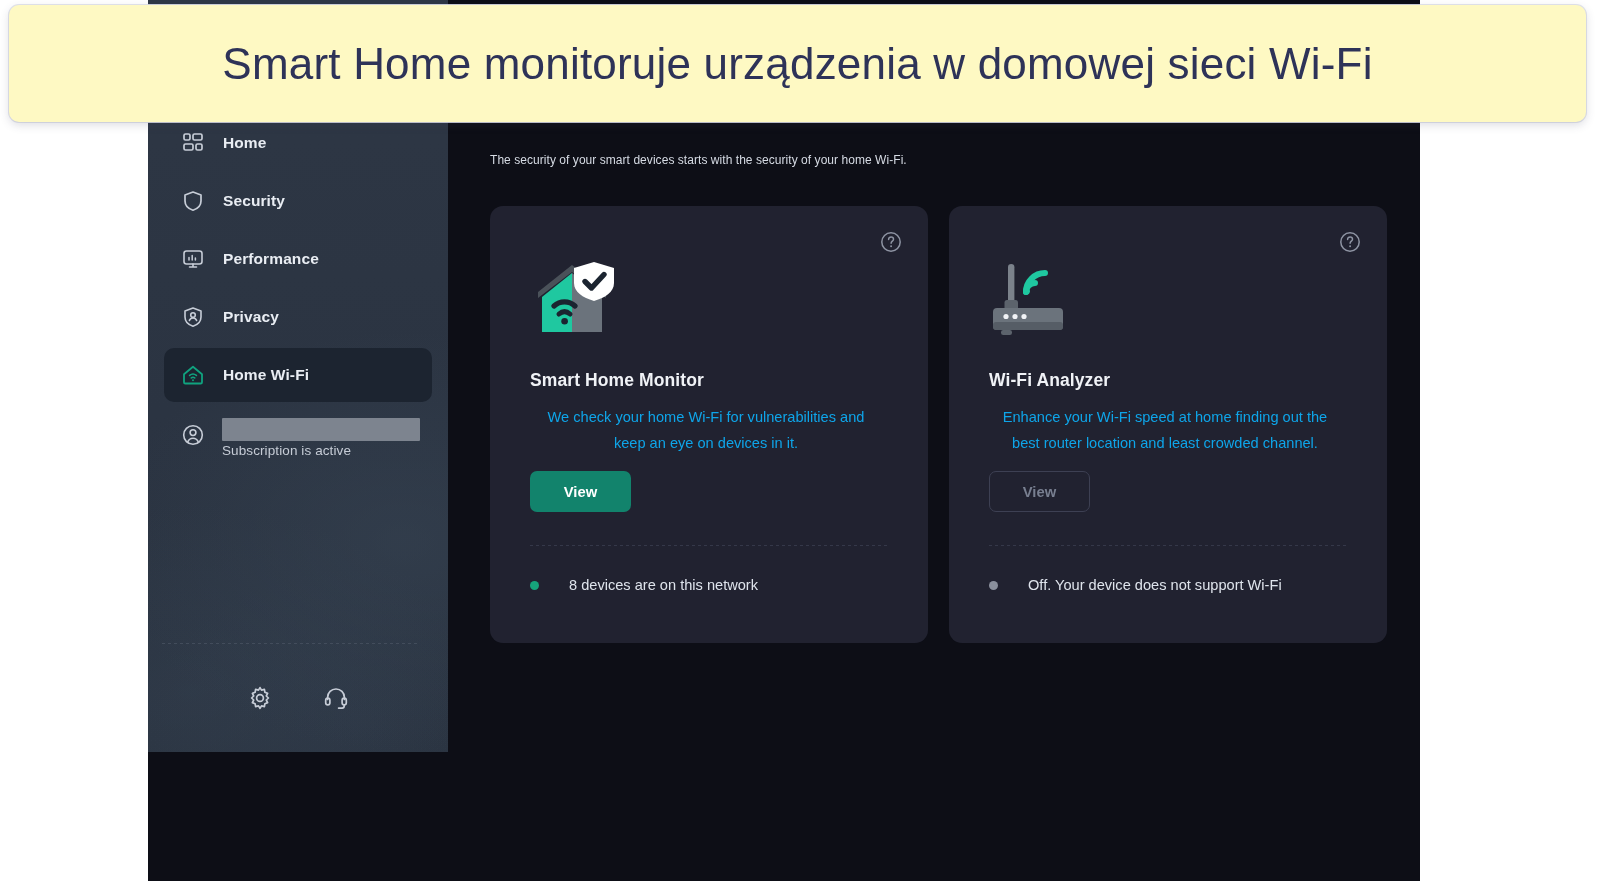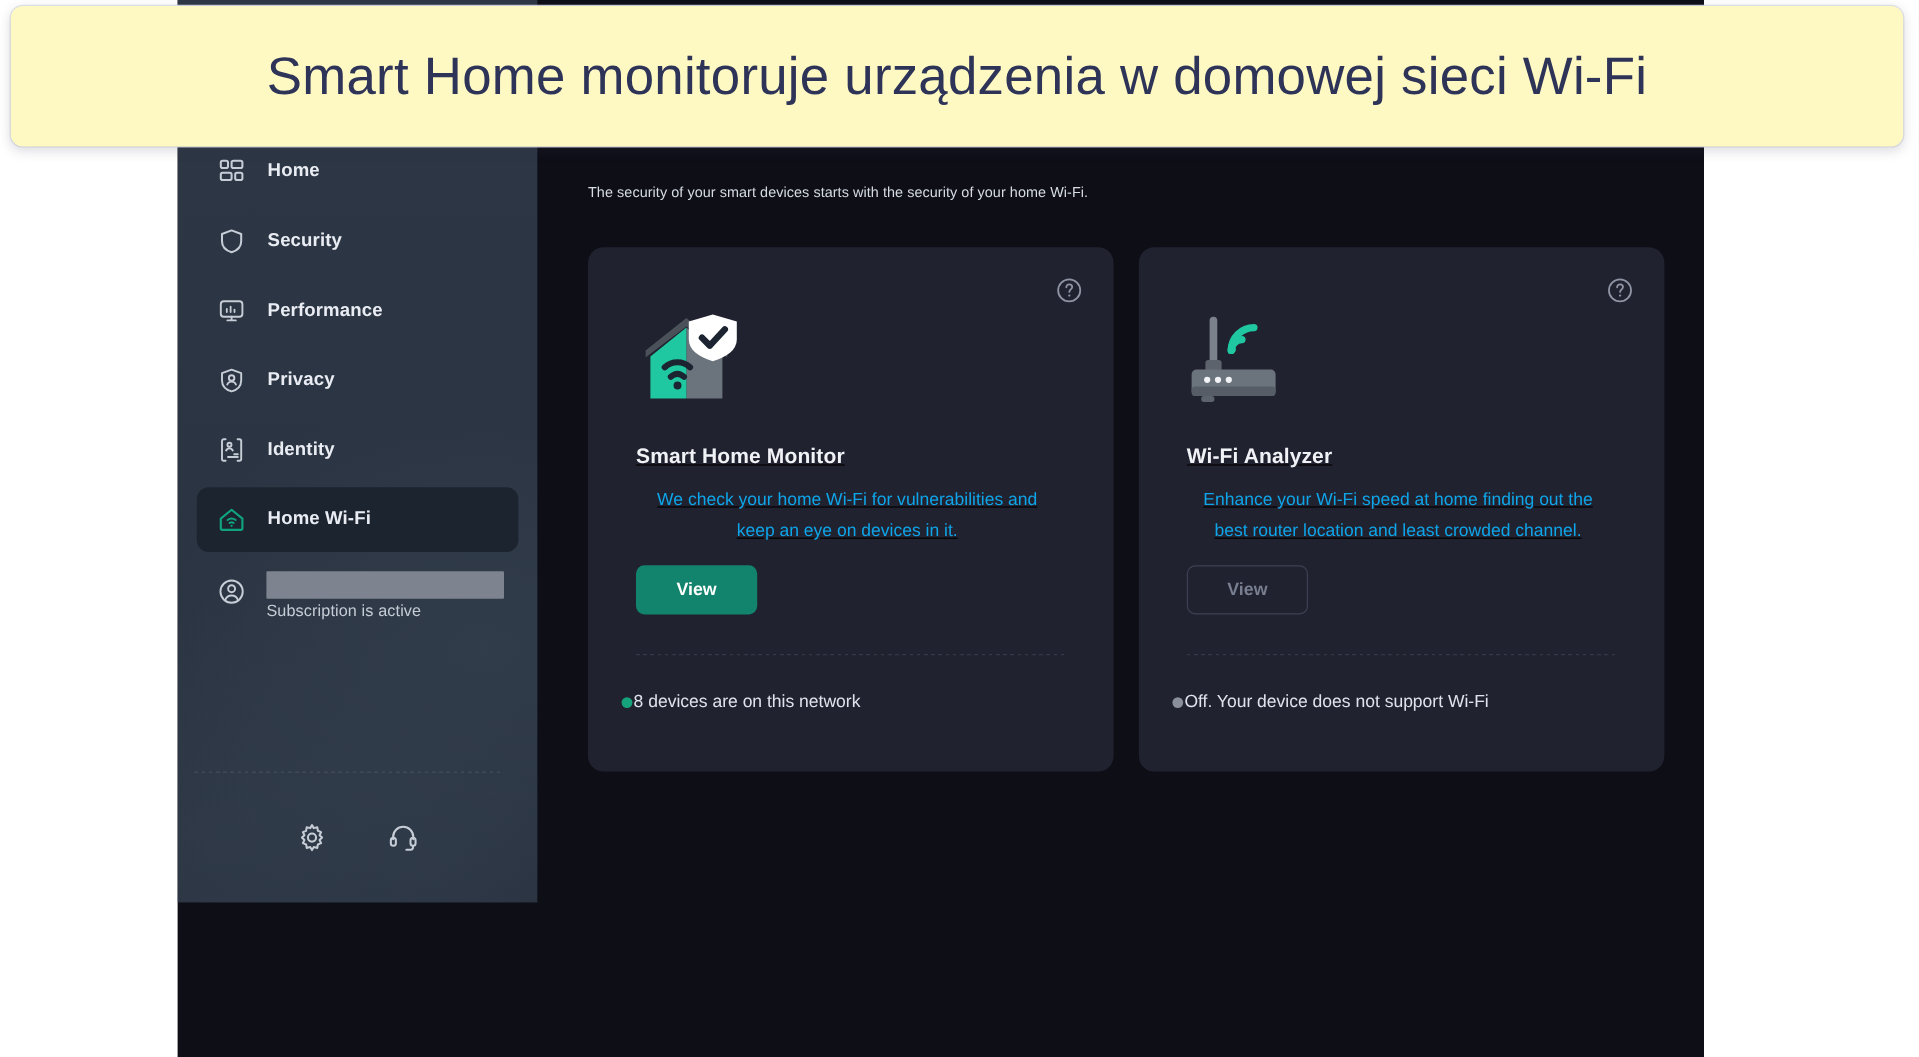--- a/index.html
+++ b/index.html
@@ -73,21 +73,21 @@
   }
   #page-subtitle {
     position:absolute; left:42px; top:153px;
     font-size:12px; color:#d6dbe4; letter-spacing:0.05px;
   }
   #cards {
     position:absolute; left:42px; top:206px; display:flex; gap:21px;
   }
   .card {
     position:relative; width:438px; height:437px;
-    background:#212230; border-radius:13px; padding:28px 40px 0 40px;text-decoration:underline;
+    background:#212230; border-radius:13px; padding:28px 40px 0 40px;
   }
   .help-icon {
     position:absolute; right:25px; top:24px; width:24px; height:24px; cursor:pointer;
   }
   .card-art { height:88px; margin-top:18px; display:flex; align-items:flex-end; }
   .card-title {
     margin-top:30px; font-size:17.5px; font-weight:700; color:#f0f2f6; letter-spacing:0.1px;
   }
   .card-desc {
     margin-top:14px; font-size:14.6px; line-height:25.5px; color:#0ea5e9; max-width:352px;text-align:center;
@@ -103,22 +103,22 @@
     display:inline-flex; align-items:center; justify-content:center;
     min-width:101px; height:41px; padding:0 20px;
     background:transparent; border:1px solid #3d4053; border-radius:7px;
     color:#787f90; font-size:14.8px; font-weight:700; font-family:inherit; cursor:default;
   }
   .card-sep {
     position:absolute; left:40px; right:38px; bottom:97px; height:1px;
     background:repeating-linear-gradient(90deg,#353849 0 3px, transparent 3px 6px);
   }
   .card-status {
-    position:absolute; left:28px; bottom:50px;
-    display:flex; align-items:center; gap:1px;
+    position:absolute; left:40px; bottom:50px;
+    display:flex; align-items:center; gap:30px;
   }
   .status-dot { width:9px; height:9px; border-radius:50%; flex:0 0 9px; }
   .status-text { font-size:14.6px; color:#dfe4ec; }
 
   
   #banner {
     position:absolute; left:9px; top:5px; width:1577px; height:117px;
     background:#fef9c3; border-radius:10px;
     box-shadow:0 3px 10px rgba(60,60,90,0.18), 0 0 0 1px rgba(225,227,236,0.9);
     display:flex; align-items:center; justify-content:center;
@@ -176,32 +176,20 @@
           <span class="ico">
             <svg width="24" height="24" viewBox="0 0 24 24" fill="none" stroke="#c7cdd7" stroke-width="1.6">
               <path d="M12 3 L20 6 V12 C20 16.5 16.5 19.8 12 21.2 C7.5 19.8 4 16.5 4 12 V6 Z" stroke-linejoin="round"></path>
               <circle cx="12" cy="10" r="2.3"></circle>
               <path d="M8.4 15.4 C9 13.8 10.4 13 12 13 C13.6 13 15 13.8 15.6 15.4" stroke-linecap="round"></path>
             </svg>
           </span>
           <span class="nav-label">Privacy</span>
         </div>
 
-        <div class="nav-item">
-          <span class="ico">
-            <svg width="24" height="24" viewBox="0 0 24 24" fill="none" stroke="#c7cdd7" stroke-width="1.6">
-              <path d="M7 3 H5.5 A1.5 1.5 0 0 0 4 4.5 V19.5 A1.5 1.5 0 0 0 5.5 21 H7" stroke-linecap="round"></path>
-              <path d="M17 3 H18.5 A1.5 1.5 0 0 1 20 4.5 V19.5 A1.5 1.5 0 0 1 18.5 21 H17" stroke-linecap="round"></path>
-              <circle cx="10.2" cy="7.6" r="1.7"></circle>
-              <path d="M7.4 12.4 C8 11.2 9 10.6 10.2 10.6 C11.4 10.6 12.4 11.2 13 12.4" stroke-linecap="round"></path>
-              <path d="M14.2 15.5 H17.2 M9 17.8 H17.2" stroke-linecap="round"></path>
-            </svg>
-          </span>
-          <span class="nav-label">Identity</span>
-        </div>
 
         <div class="nav-item active">
           <span class="ico">
             <svg width="26" height="26" viewBox="0 0 26 26" fill="none" stroke="#10a37f" stroke-width="1.8">
               <path d="M4 12.2 L13 4.8 L22 12.2 V20.2 A1.3 1.3 0 0 1 20.7 21.5 H5.3 A1.3 1.3 0 0 1 4 20.2 Z" stroke-linejoin="round"></path>
               <path d="M9.6 13.4 C11.6 11.8 14.4 11.8 16.4 13.4" stroke-linecap="round" stroke-width="1.6"></path>
               <path d="M11.3 15.9 C12.3 15.1 13.7 15.1 14.7 15.9" stroke-linecap="round" stroke-width="1.6"></path>
               <circle cx="13" cy="18.2" r="0.95" fill="#10a37f" stroke="none"></circle>
             </svg>
           </span>

